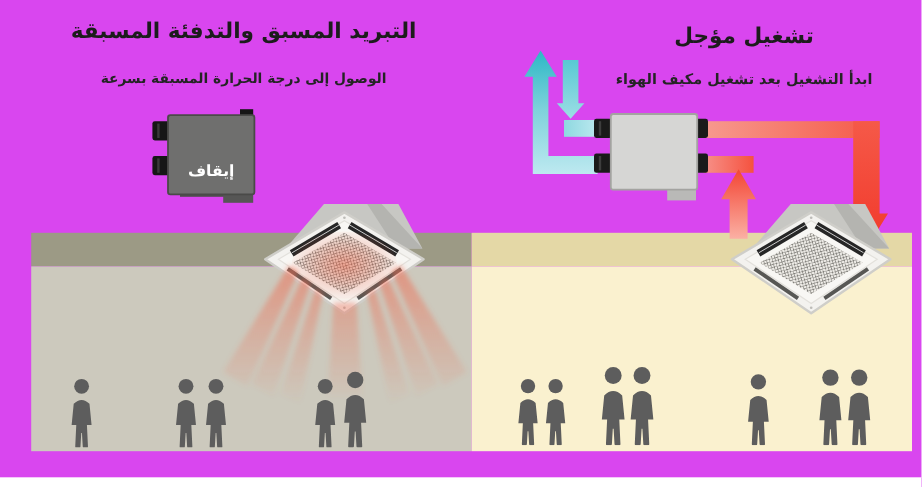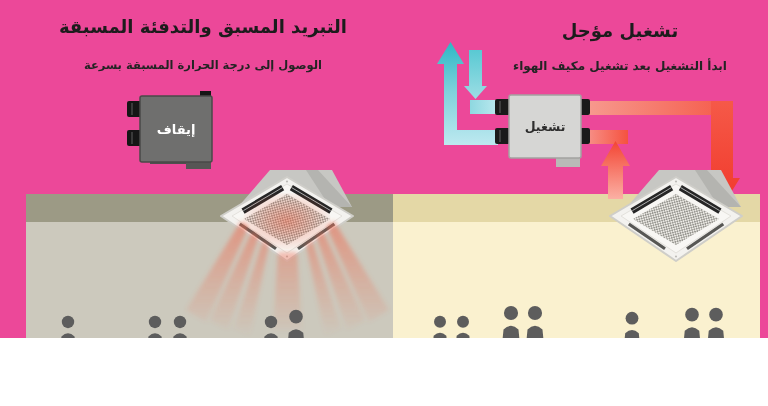--- a/index.html
+++ b/index.html
@@ -1,23 +1,23 @@
 <!DOCTYPE html>
 <html lang="ar"><head>
 <meta charset="utf-8">
 <style>
   html,body{margin:0;padding:0;background:#fff;}
-  .stage{position:relative;width:768px;height:338px;background:#ec4899;overflow:hidden;
+  .stage{position:relative;width:768px;height:398px;background:#d946ef;overflow:hidden;
          font-family:"DejaVu Sans","Liberation Sans",sans-serif;}
   svg.scene{position:absolute;inset:0;}
   .txt{position:absolute;direction:rtl;text-align:center;color:#1c1c1c;}
   .title{font-weight:bold;font-size:18px;letter-spacing:0;}
   .subtitle{font-size:11.5px;font-weight:bold;color:#242424;}
   .unit-label{position:absolute;display:flex;align-items:center;justify-content:center;
-              direction:rtl;font-weight:bold;}
+              direction:rtl;font-weight:bold;margin-top:14px;}
   .unit-label.off{left:140px;top:96px;width:72px;height:66px;color:#ffffff;font-size:13px;}
   .unit-label.on{left:509px;top:95px;width:72px;height:63px;color:#2e2e2e;font-size:12.5px;}
 </style>
 </head>
 <body>
 
 <div class="stage">
 
   <svg class="scene" width="768" height="406" viewBox="0 0 768 406">
     <defs>
@@ -169,14 +169,13 @@
         <use href="#person-symbol" x="700" y="307" width="32" height="64"></use>
       </g>
   </svg>
 
   <div class="txt title" style="left:28px;top:16px;width:350px;" lang="ar">التبريد المسبق والتدفئة المسبقة</div>
   <div class="txt subtitle" style="left:28px;top:58px;width:350px;" lang="ar">الوصول إلى درجة الحرارة المسبقة بسرعة</div>
   <div class="txt title" style="left:450px;top:20px;width:340px;" lang="ar">تشغيل مؤجل</div>
   <div class="txt subtitle" style="left:450px;top:59px;width:340px;font-size:12px;" lang="ar">ابدأ التشغيل بعد تشغيل مكيف الهواء</div>
 
   <div class="unit-label off" lang="ar">إيقاف</div>
-  <div class="unit-label on" lang="ar">تشغيل</div>
 </div>
 
 </body></html>

